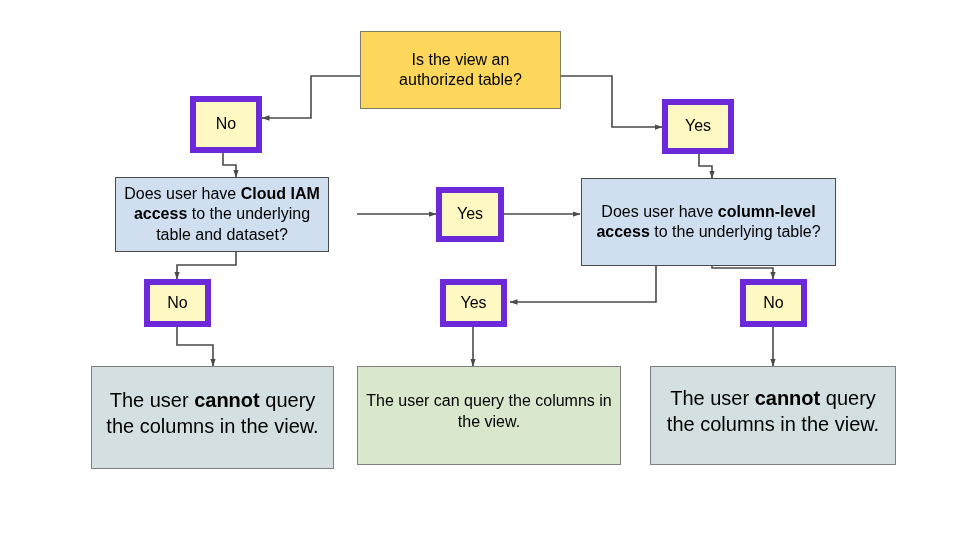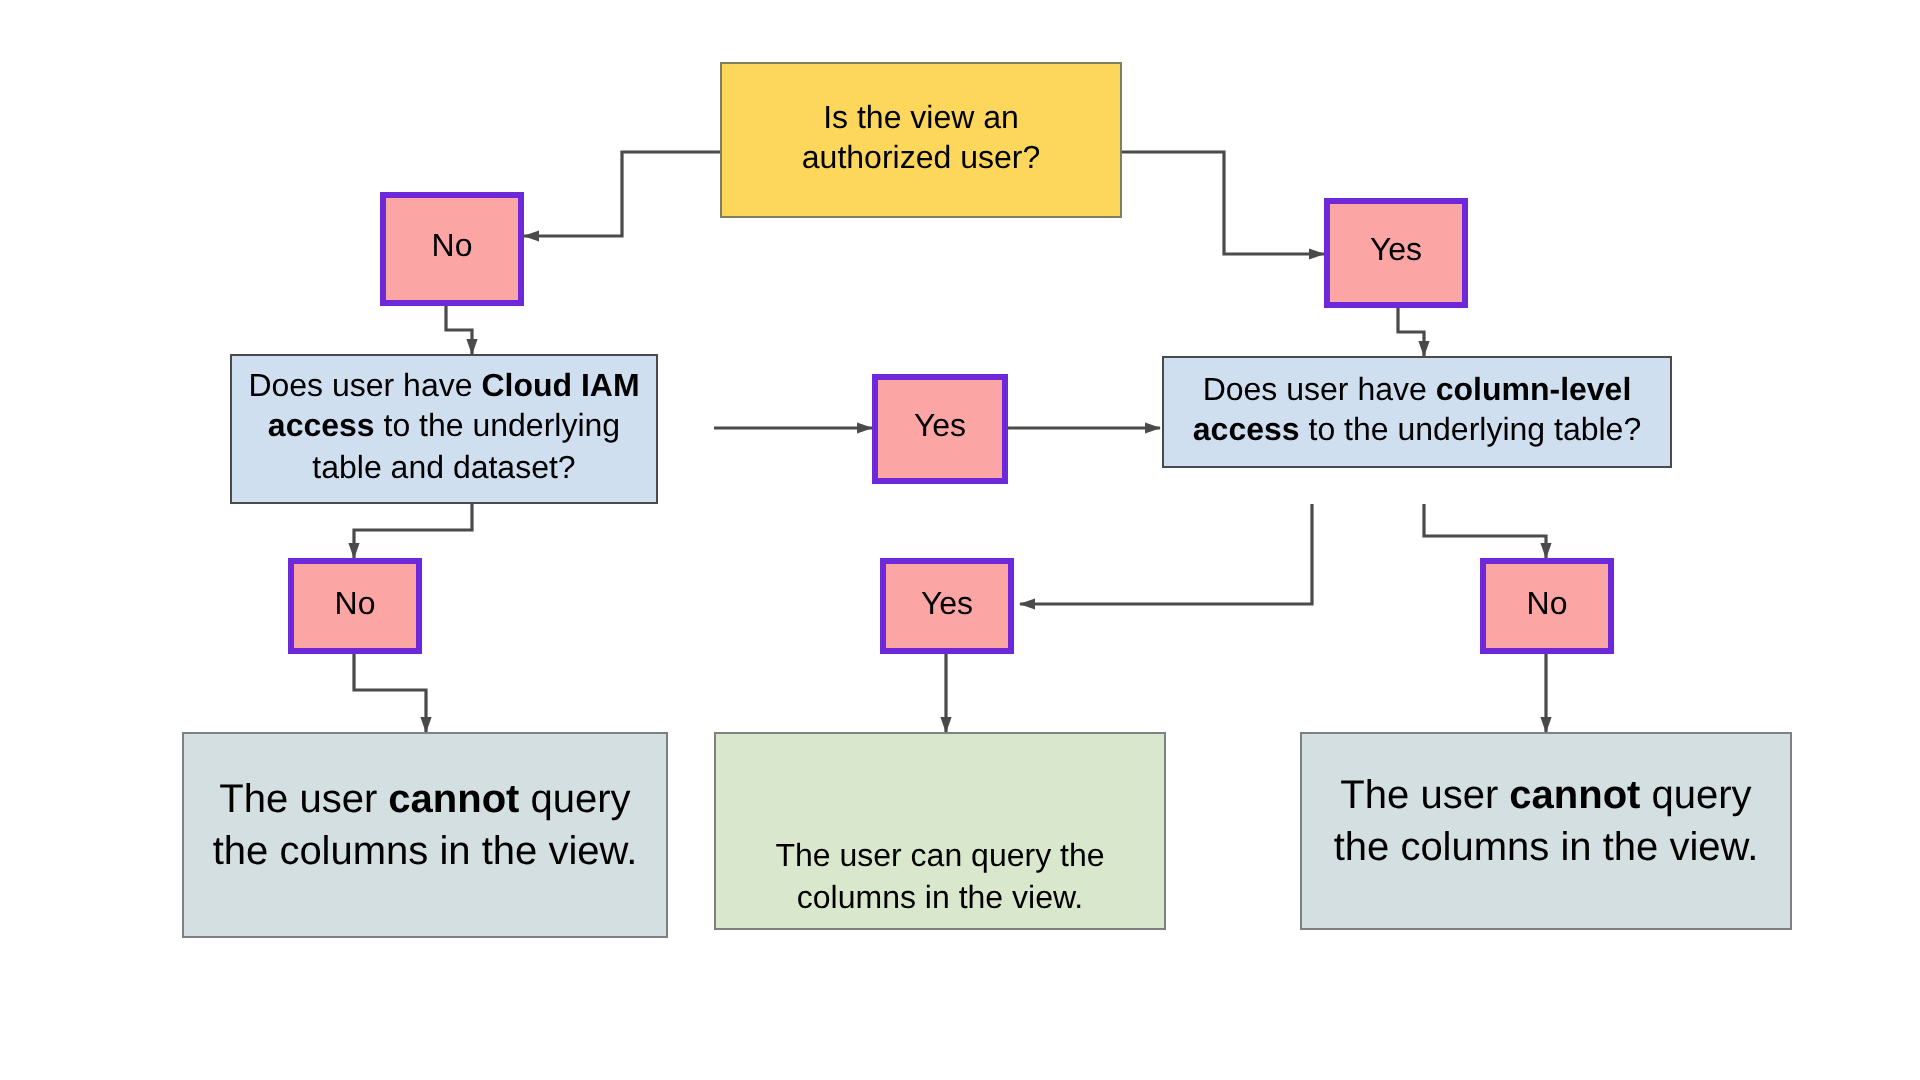--- a/index.html
+++ b/index.html
@@ -43,22 +43,22 @@
     background: #fcd75b;
     border: 1px solid #7f7f60;
     font-size: 16px;
   }
   .decision-blue {
     background: #cfdff0;
     border: 1px solid #4a4a4a;
     font-size: 16px;
   }
   .small-box {
-    background: #fca5a5;
-    border: 3px solid #6d28d9;
+    background: #fef9c3;
+    border: 6px solid #6d28d9;
     font-size: 16px;
   }
   .result-gray {
     background: #d3dfe0;
     border: 1px solid #808080;
     font-size: 20px;
   }
   .result-green {
     background: #d9e8cd;
     border: 1px solid #808080;
@@ -90,60 +90,60 @@
       <path d="M236,252 L236,265 L177,265 L177,279" marker-end="url(#arrow)"></path>
       <path d="M656,252 L656,302 L510,302" marker-end="url(#arrow)"></path>
       <path d="M712,252 L712,268 L773,268 L773,279" marker-end="url(#arrow)"></path>
       <path d="M177,327 L177,345 L213,345 L213,366" marker-end="url(#arrow)"></path>
       <path d="M473,327 L473,366" marker-end="url(#arrow)"></path>
       <path d="M773,327 L773,366" marker-end="url(#arrow)"></path>
     </g>
   </svg>
 
   <div class="node decision-yellow" style="left:360px; top:31px; width:201px; height:78px;">
-    <span class="txt"><span>Is the view an</span><br><span>authorized user?</span></span>
+    <span class="txt"><span>Is the view an</span><br><span>authorized table?</span></span>
   </div>
 
   <div class="node small-box" style="left:190px; top:96px; width:72px; height:57px;">
     <span class="txt">No</span>
   </div>
 
   <div class="node small-box" style="left:662px; top:99px; width:72px; height:55px;">
     <span class="txt">Yes</span>
   </div>
 
   <div class="node decision-blue" style="left:115px; top:177px; width:214px; height:75px;">
     <span class="txt"><span>Does user have </span><b>Cloud IAM</b><span> </span><b>access</b><span> to the underlying table and dataset?</span></span>
   </div>
 
   <div class="node small-box" style="left:436px; top:187px; width:68px; height:55px;">
     <span class="txt">Yes</span>
   </div>
 
-  <div class="node decision-blue" style="left:581px; top:178px; width:255px; height:56px;justify-content:flex-end;">
+  <div class="node decision-blue" style="left:581px; top:178px; width:255px; height:88px;justify-content:flex-end;">
     <span class="txt"><span>Does user have </span><b>column-level access</b><span> to the underlying table?</span></span>
   </div>
 
   <div class="node small-box" style="left:144px; top:279px; width:67px; height:48px;">
     <span class="txt">No</span>
   </div>
 
   <div class="node small-box" style="left:440px; top:279px; width:67px; height:48px;">
     <span class="txt">Yes</span>
   </div>
 
   <div class="node small-box" style="left:740px; top:279px; width:67px; height:48px;">
     <span class="txt">No</span>
   </div>
 
   <div class="node result-gray" style="left:91px; top:366px; width:243px; height:103px;">
     <span class="txt"><span>The user </span><b>cannot</b><span> query the columns in the view.</span></span>
   </div>
 
-  <div class="node result-green" style="left:357px; top:366px; width:226px; height:99px;align-items:flex-end;">
+  <div class="node result-green" style="left:357px; top:366px; width:264px; height:99px;">
     <span class="txt">The user can query the columns in the view.</span>
   </div>
 
   <div class="node result-gray" style="left:650px; top:366px; width:246px; height:99px;">
     <span class="txt"><span>The user </span><b>cannot</b><span> query the columns in the view.</span></span>
   </div>
 
 </div>
 
 </body></html>

